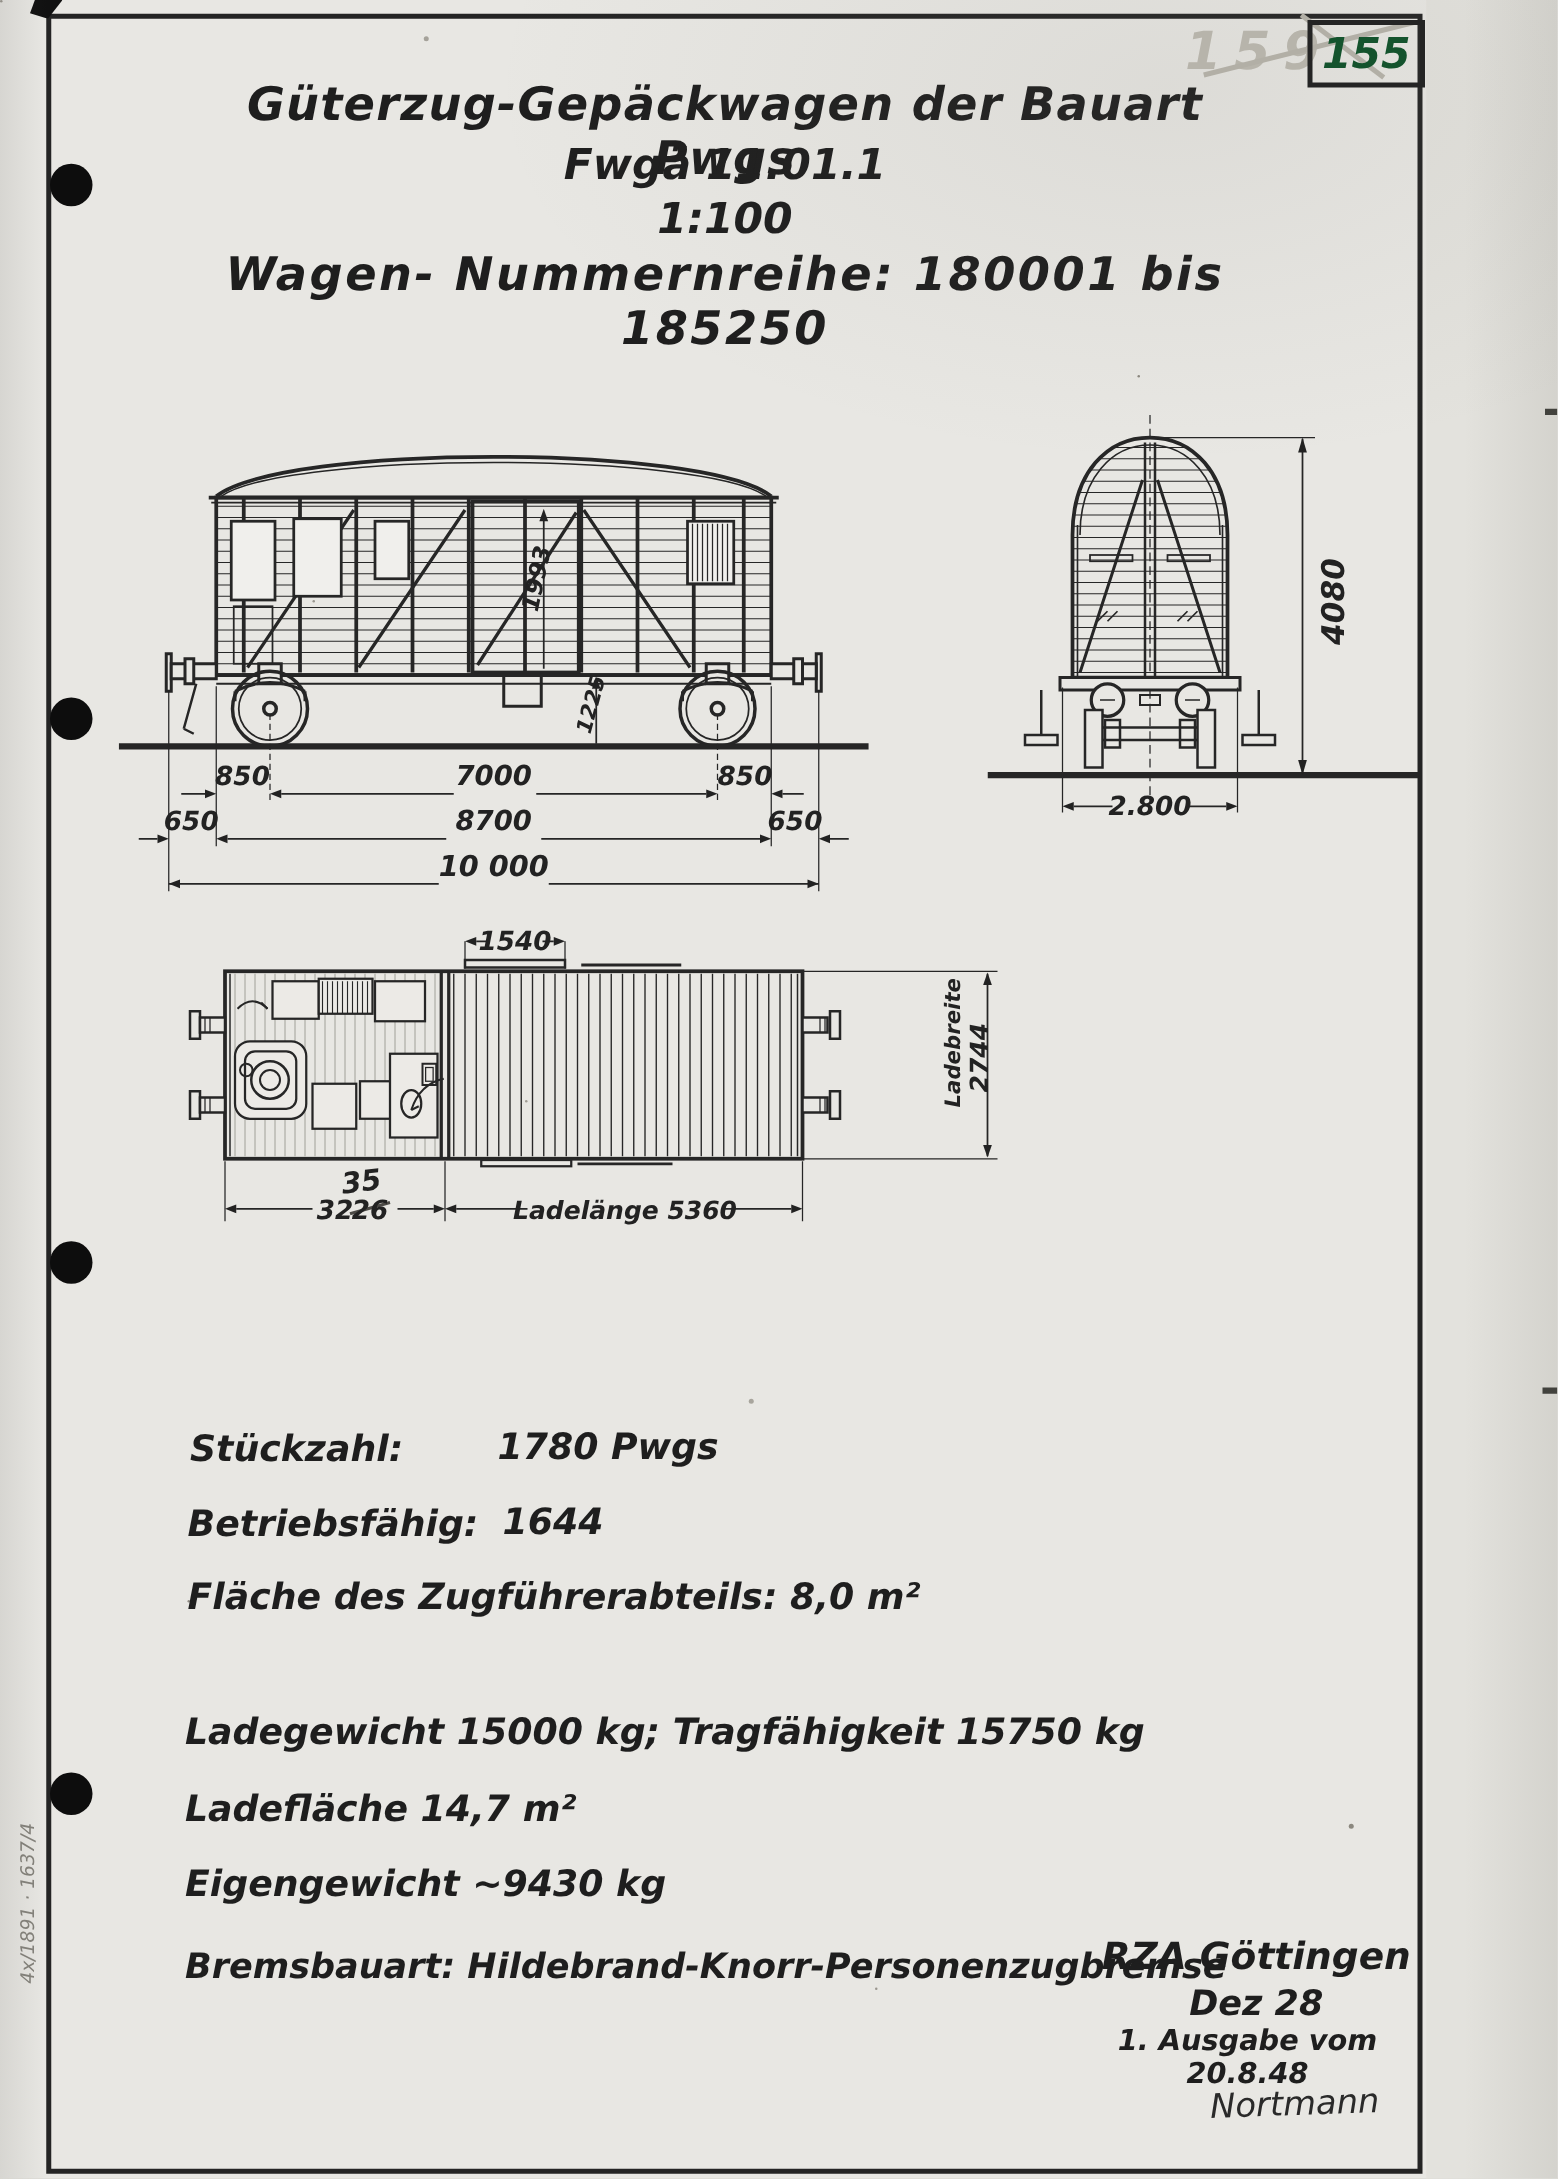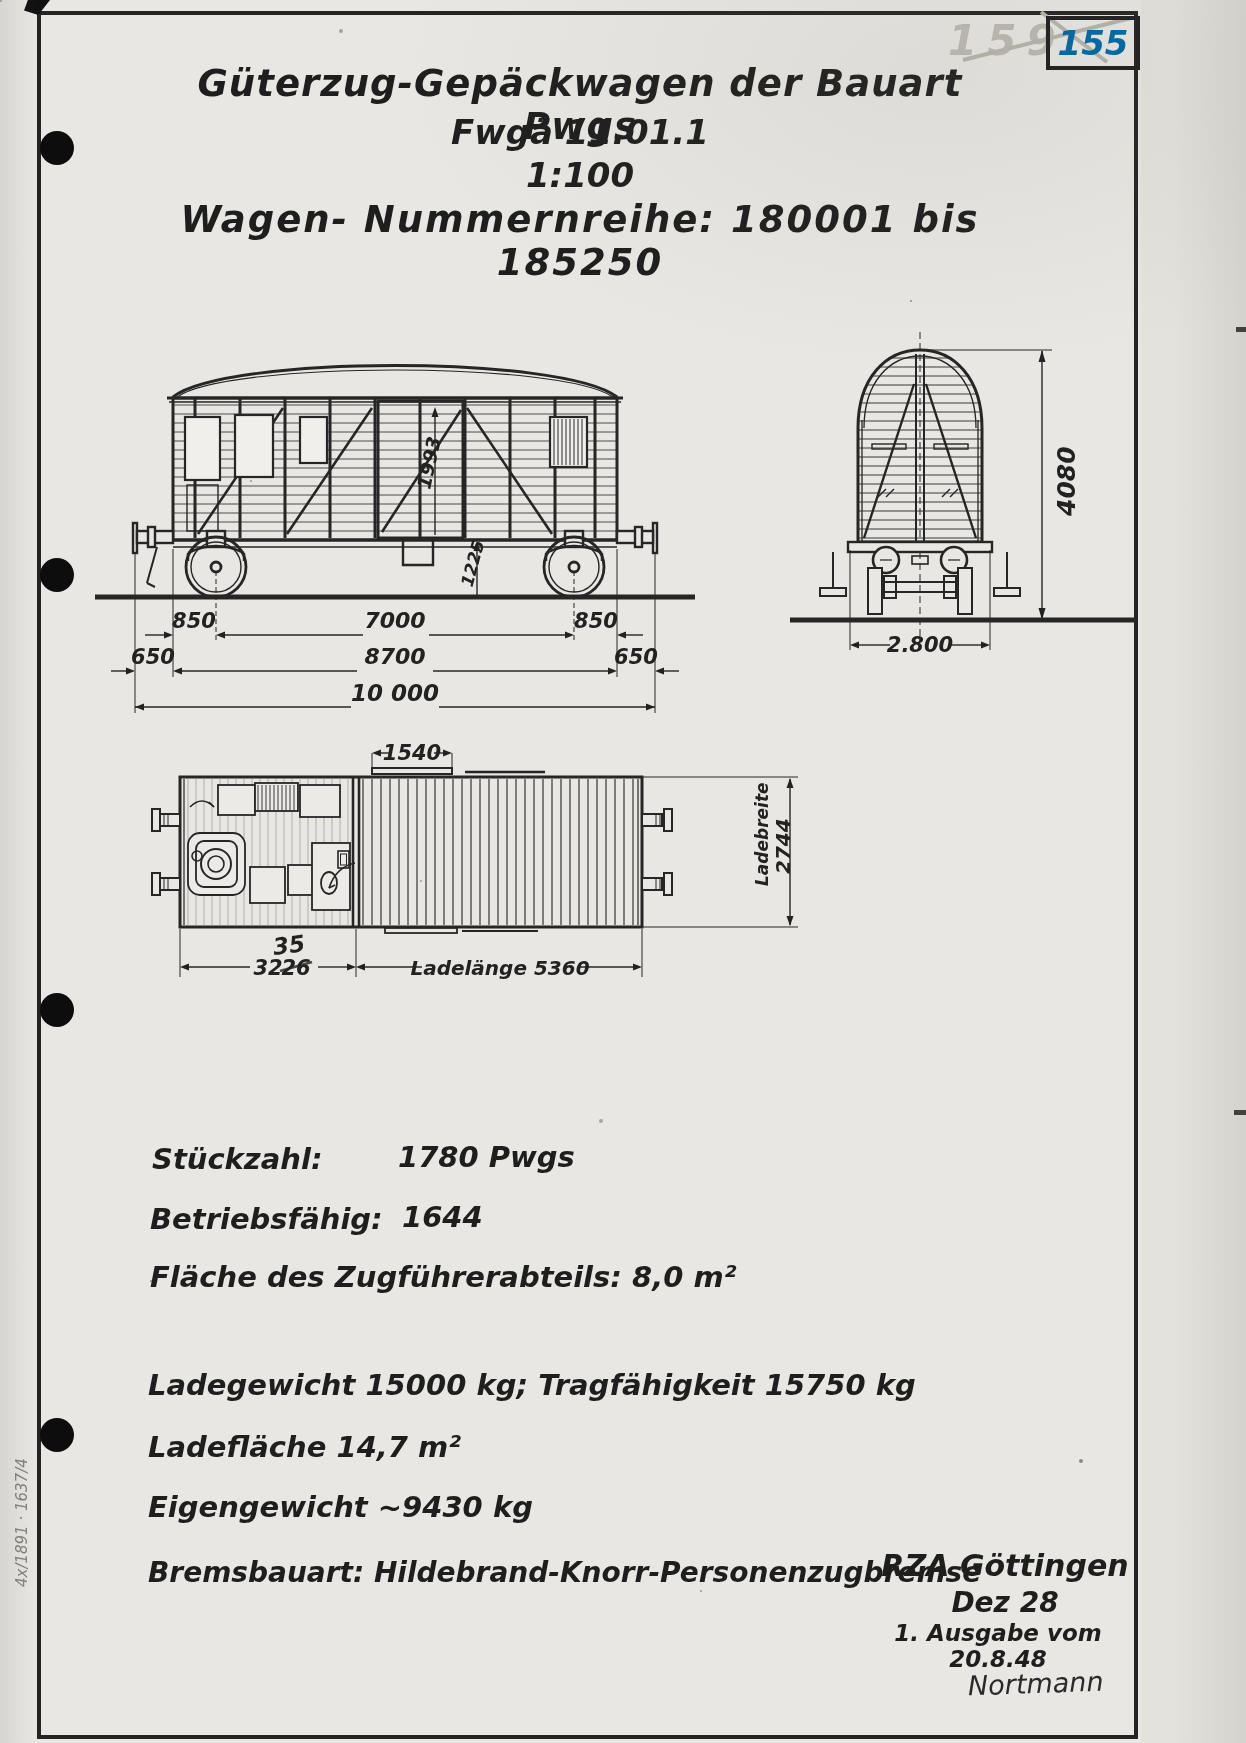--- a/index.html
+++ b/index.html
@@ -9,21 +9,21 @@
     background:
       radial-gradient(900px 500px at 75% 4%, rgba(120,118,110,.10), transparent 60%),
       linear-gradient(90deg, rgba(90,88,82,.12) 0, transparent 3%),
       linear-gradient(270deg, rgba(120,118,110,.14) 0, transparent 6%);}
   .frame{position:absolute;left:37px;top:11px;width:1093px;height:1720px;
          border:4px solid #242424;}
   .rightstrip{position:absolute;left:1141px;top:0;width:105px;height:1743px;background:#e3e2dd;}
   .tick{position:absolute;background:#3a3a36;}
   .pagebox{position:absolute;left:1046px;top:16px;width:86px;height:46px;border:4px solid #242424;
            display:flex;align-items:center;justify-content:center;z-index:3;}
-  .pagebox span{font-size:34px;font-weight:bold;font-style:italic;color:#0369a1;}
+  .pagebox span{font-size:34px;font-weight:bold;font-style:italic;color:#14532d;}
   .stamp{position:absolute;left:948px;top:16px;font-size:42px;font-weight:bold;font-style:italic;
          color:#b7b4ab;letter-spacing:10px;z-index:2;}
   .hole{position:absolute;width:34px;height:34px;border-radius:50%;background:#0d0d0d;}
   .cornermark{position:absolute;left:24px;top:0;width:26px;height:15px;background:#111;
               clip-path:polygon(15% 0,100% 0,55% 100%,0 70%);}
   .hand{font-style:italic;font-weight:bold;color:#1e1e1e;}
   .t-center{text-align:center;}
   .abs{position:absolute;}
   .dim{font-family:"DejaVu Sans",sans-serif;font-style:italic;font-weight:bold;fill:#222;}
   svg text{user-select:none;}

